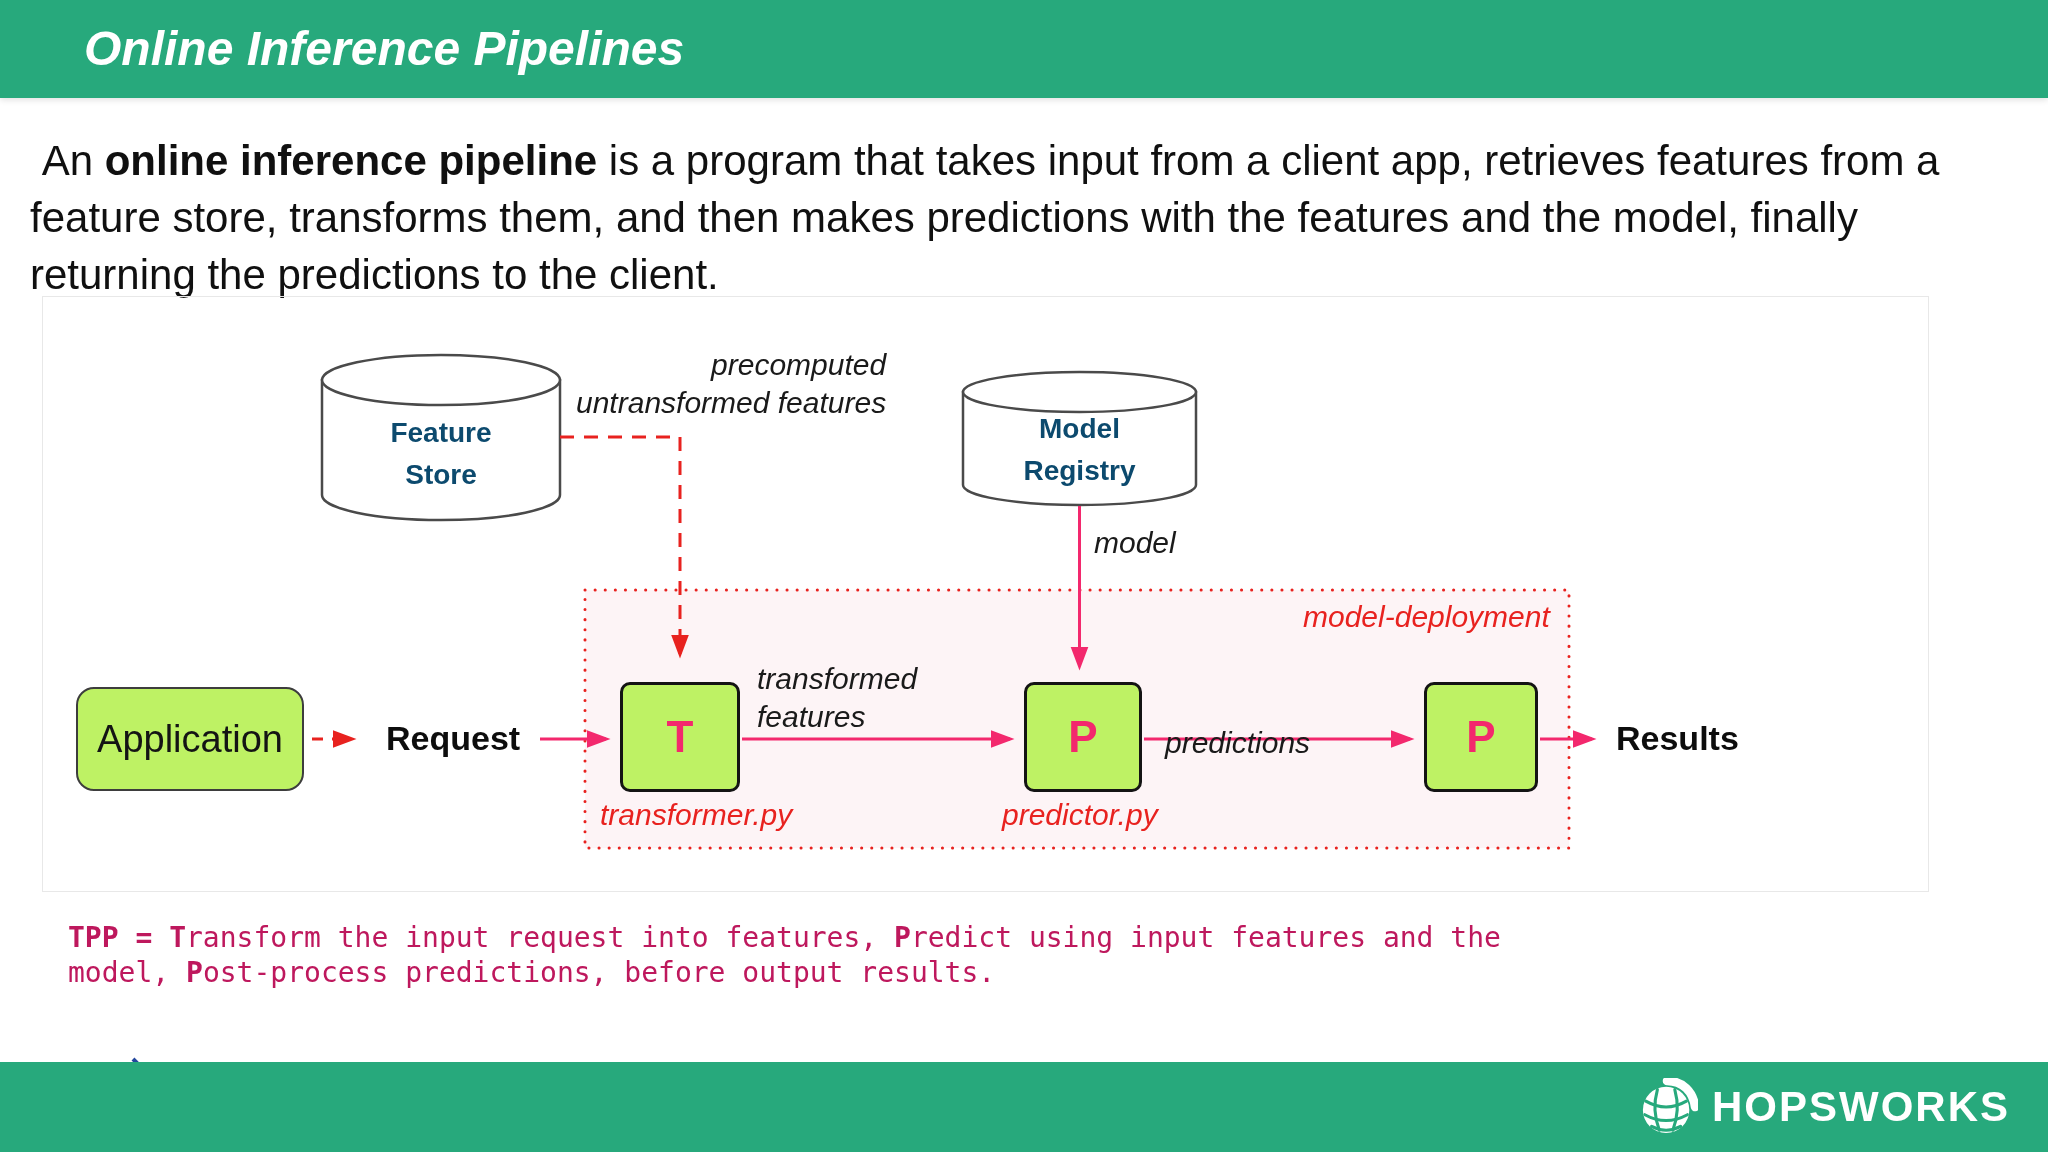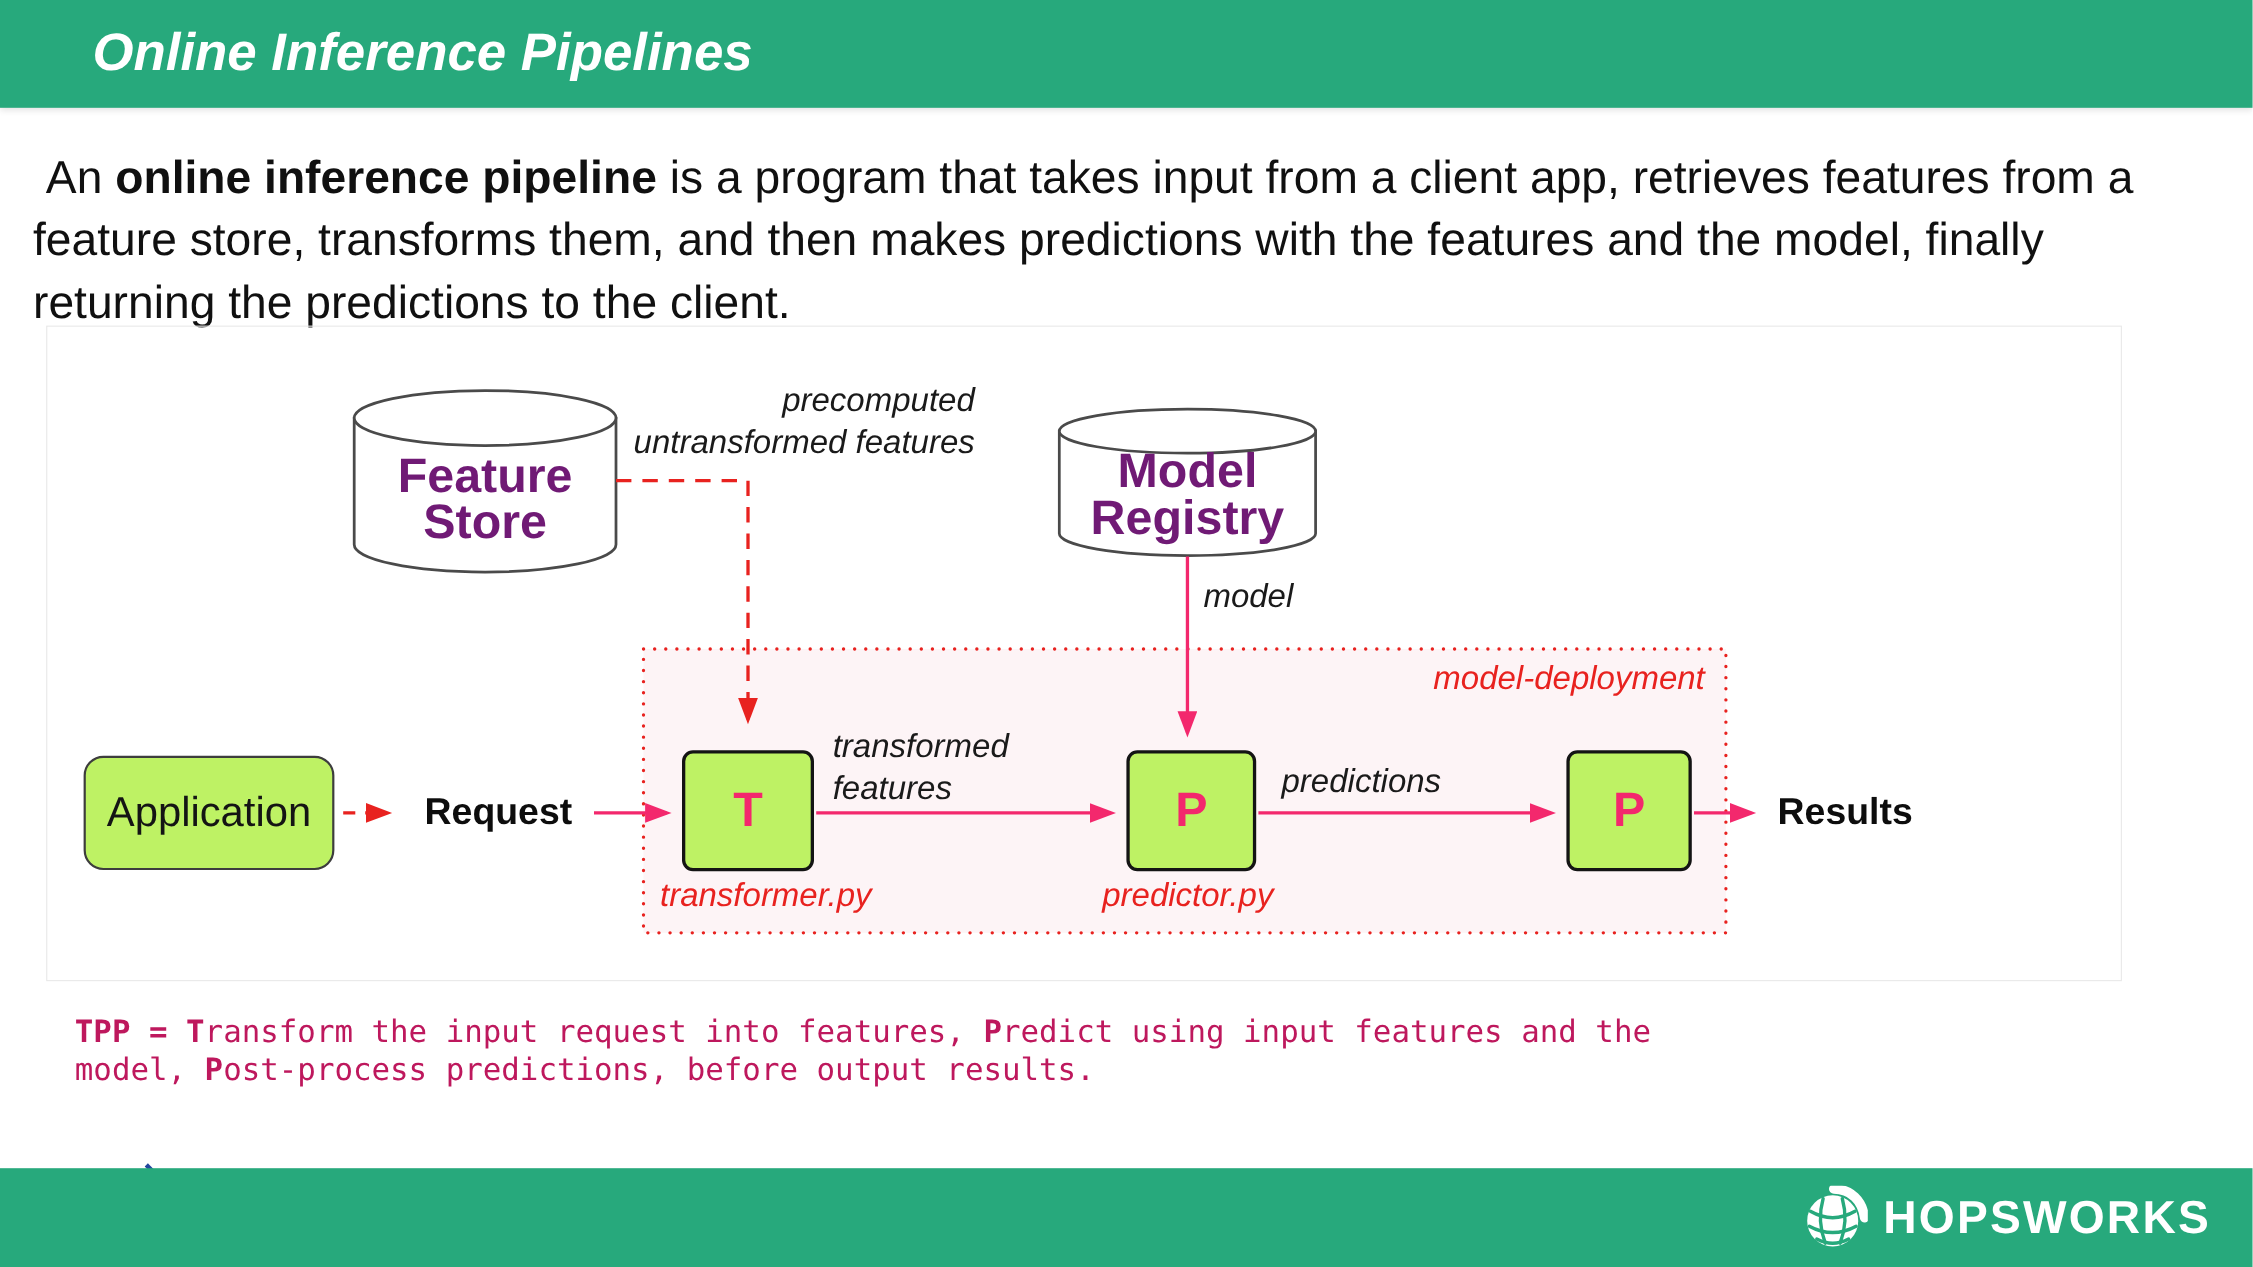--- a/index.html
+++ b/index.html
@@ -31,32 +31,32 @@
   
   .node{display:flex;align-items:center;justify-content:center;background:#bef264;box-sizing:border-box;}
   #application-box{left:76px;top:687px;width:228px;height:104px;border:2.5px solid #3d3d3d;border-radius:18px;
                    font-size:38px;color:#141414;}
   .tp-box{border:3px solid #141414;border-radius:10px;font-size:44px;font-weight:bold;color:#f3286d;}
   #t-box{left:620px;top:682px;width:120px;height:110px;}
   #p-box{left:1024px;top:682px;width:118px;height:110px;}
   #p2-box{left:1424px;top:682px;width:114px;height:110px;}
 
   
-  .cyl-label{text-align:center;font-weight:bold;font-size:44px;line-height:42px;color:#701a75;}
+  .cyl-label{text-align:center;font-weight:bold;font-size:28px;line-height:42px;color:#0c4a6e;}
   #feature-store-label{left:322px;top:412px;width:238px;}
   #model-registry-label{left:963px;top:408px;width:233px;}
 
   
   .lbl-italic{font-style:italic;font-size:30px;line-height:38px;color:#1a1a1a;}
   .lbl-red{font-style:italic;font-size:30px;color:#e8221f;}
   .lbl-bold{font-weight:bold;font-size:34px;color:#0d0d0d;}
   #precomputed-label{left:576px;top:346px;text-align:right;}
   #model-label{left:1094px;top:524px;}
   #transformed-label{left:757px;top:660px;}
-  #predictions-label{left:1165px;top:692px;}
+  #predictions-label{left:1165px;top:724px;}
   #model-deployment-label{left:1303px;top:600px;}
   #transformer-file-label{left:600px;top:798px;}
   #predictor-file-label{left:1002px;top:798px;}
   #request-label{left:386px;top:719px;}
   #results-label{left:1616px;top:719px;}
 
   
   #footnote{left:68px;top:920px;width:1470px;
             font-family:"DejaVu Sans Mono","Liberation Mono",monospace;
             font-size:28px;line-height:35px;color:#be185d;}

